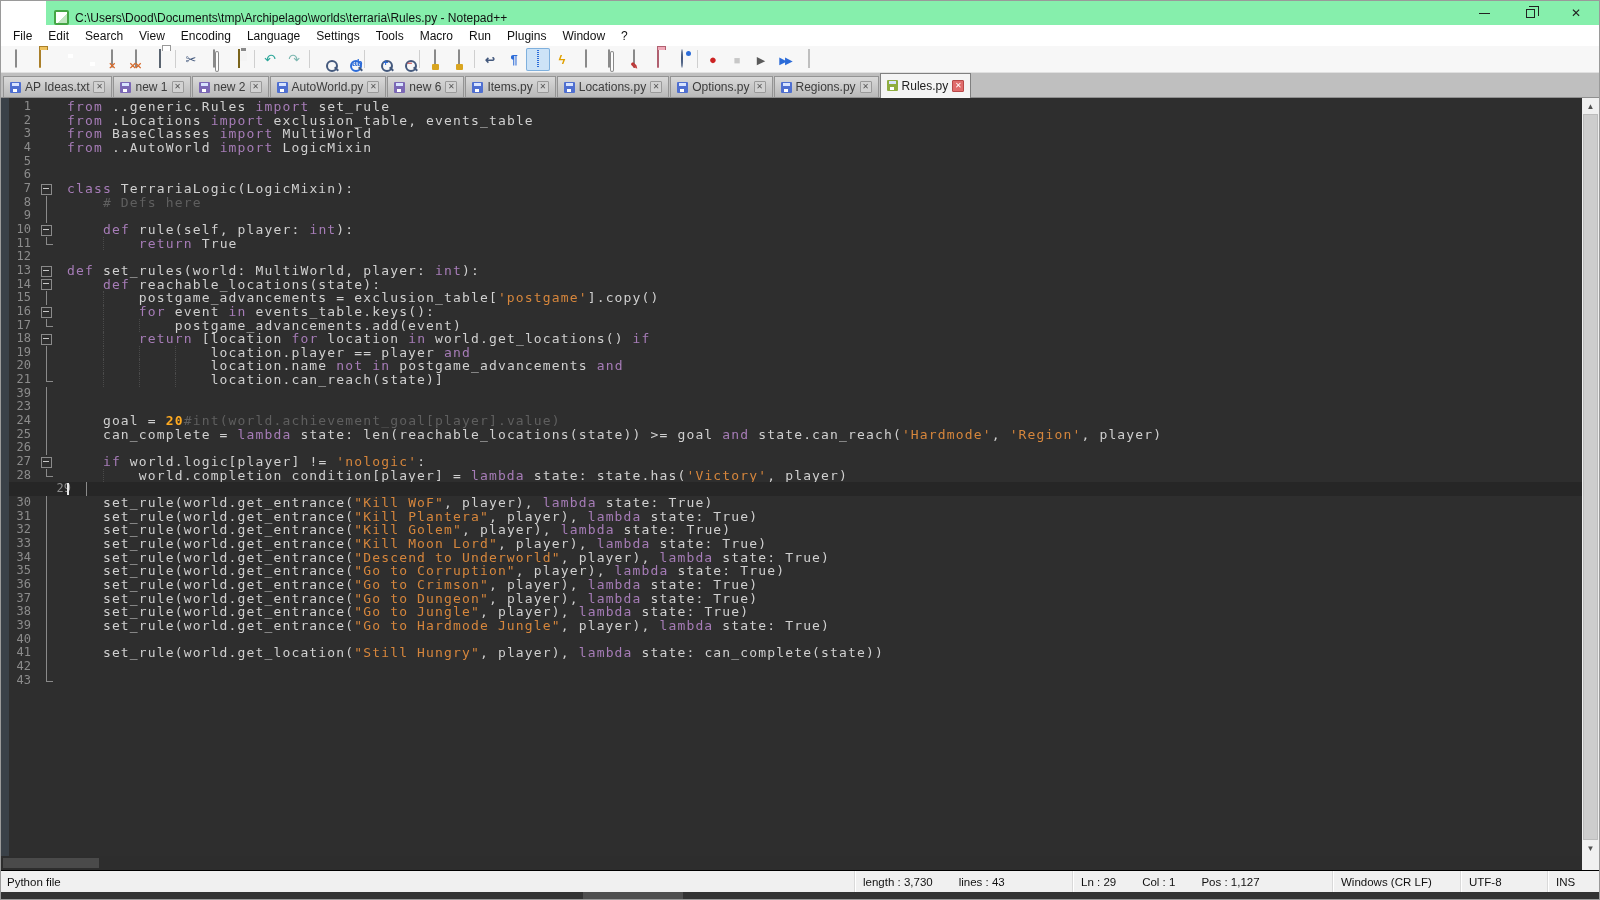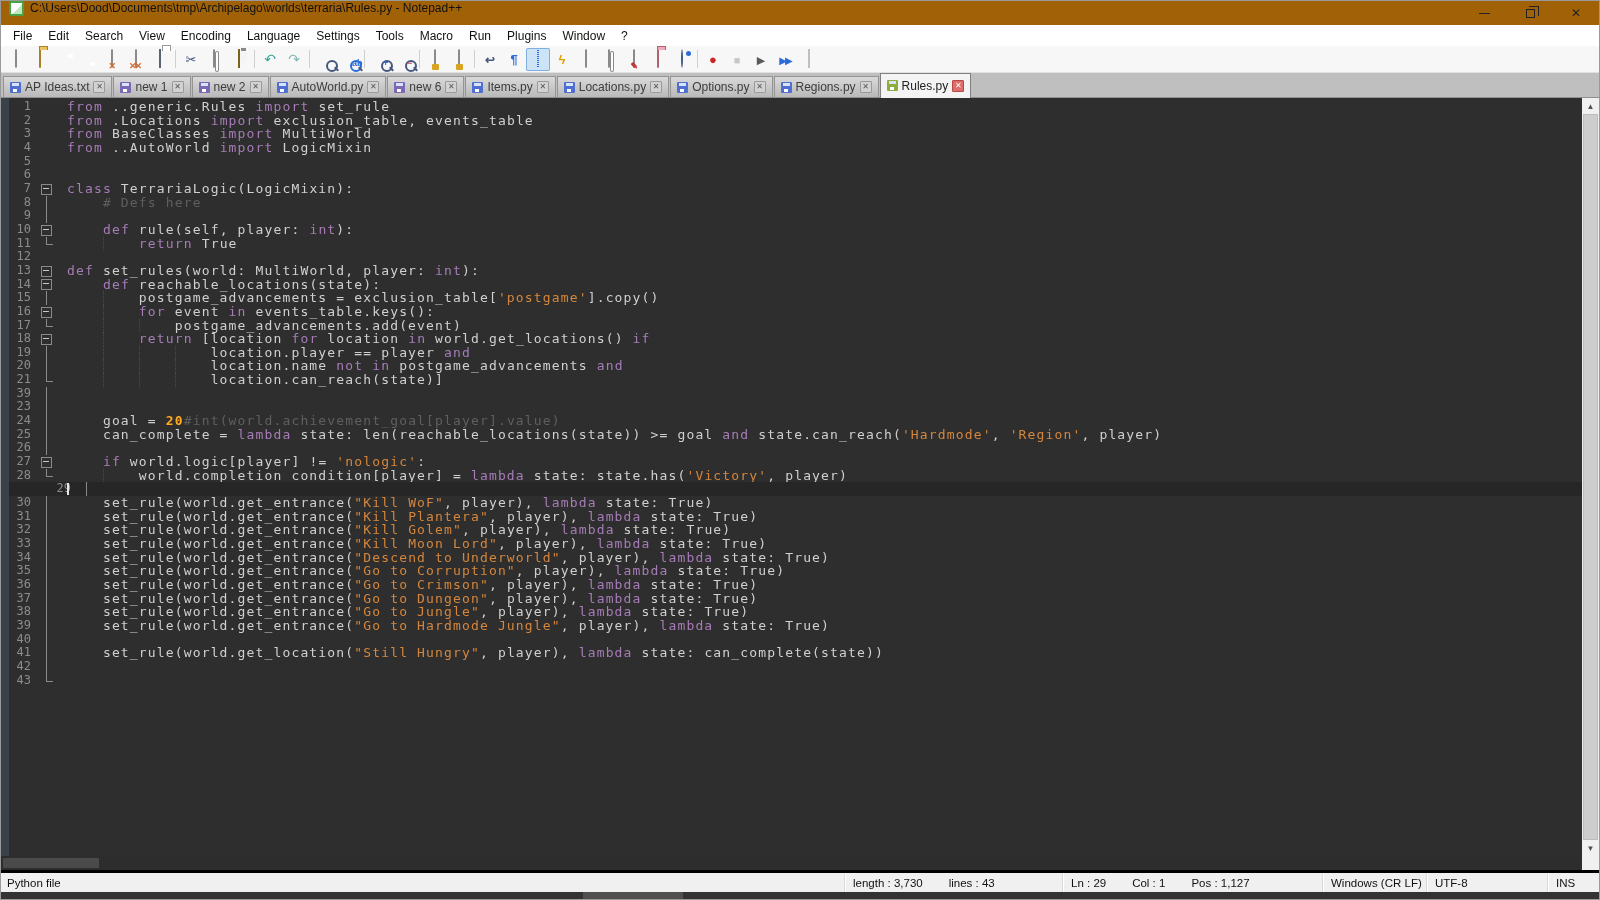--- a/index.html
+++ b/index.html
@@ -2,21 +2,21 @@
 <html style="--editor_bg: #2e2e2e; --current_line_bg: #262626; --gutter_text: #8c8c8c; --default_text: #d0d0d0; --keyword: #a67cb7; --string: #d6863c; --number: #ffaa20; --comment: #5f5f5f; --caret: #e8e8e8; --fold_mark: #8a8a8a; --bookmark_margin: #3a4148; --indent_guide: #4a4a4a;"><head>
 <meta charset="utf-8">
 <style>
   * { margin:0; padding:0; box-sizing:border-box; }
   html,body { width:1600px; height:900px; overflow:hidden; background:#fff;
     font-family:"Liberation Sans", sans-serif; }
   .win { width:1600px; height:900px; display:flex; flex-direction:column;
     border:1px solid #9a9a9a; background:#fff; }
 
   
-  .titlebar { height:24px; background:#a16207; display:flex; align-items:flex-start; flex:none; }
+  .titlebar { height:24px; background:#86efac; display:flex; align-items:flex-end; flex:none;margin-left:45px; }
   .app-ico { width:15px; height:15px; margin:0 6px 0 8px; border:2px solid #45a545;
     background:linear-gradient(135deg,#fff 55%,#bfe6bf 56%); border-radius:2px; }
   .title-text { font-size:12px; color:#111; white-space:nowrap; }
   .win-controls { margin-left:auto; display:flex; height:100%; }
   .wbtn { width:46px; display:flex; align-items:center; justify-content:center;
     font-size:12px; color:#222; cursor:default; }
   .mini-glyph { width:11px; border-top:1px solid #222; display:inline-block; }
   .rest-glyph { width:9px; height:9px; border:1px solid #222; position:relative; display:inline-block; }
   .rest-glyph::before { content:""; position:absolute; left:2px; top:-4px; width:9px; height:9px;
     border:1px solid #222; border-left:none; border-bottom:none; }
@@ -123,21 +123,21 @@
   .vscroll { width:17px; background:#f0f0f0; flex:none; display:flex; flex-direction:column; }
   .varrow { height:16px; display:flex; align-items:center; justify-content:center;
     color:#505050; font-size:8px; flex:none; }
   .vthumb { flex:1; background:#cdcdcd; border:1px solid #bcbcbc; margin:0 1px; }
   .hscroll-row { height:14px; display:flex; flex:none; }
   .hscroll { flex:1; background:#2d2d2d; position:relative; }
   .hthumb { position:absolute; left:2px; top:2px; bottom:2px; width:96px; background:#4a4a4a; }
   .scorner { width:17px; background:#f0f0f0; flex:none; }
 
   
-  .statusbar { height:22px; background:#f0f0f0; border-top:3px solid #000000; display:flex;
+  .statusbar { height:22px; background:#f0f0f0; border-top:1px solid #000000; display:flex;
     align-items:center; font-size:11.5px; color:#111; flex:none; }
   .sb-sec { height:100%; display:flex; align-items:center; padding-left:8px; gap:26px;
     border-left:1px solid #d9d9d9; box-shadow:inset 1px 0 0 #fff; white-space:nowrap; }
   .sb-sec:first-child { border-left:none; box-shadow:none; flex:1; padding-left:6px; }
   .bottom-strip { height:7px; background:#333; position:relative; flex:none; }
   .bottom-strip::before { content:""; position:absolute; left:582px; width:100px; top:0; bottom:0;
     background:#4f4f4f; }
 </style>
 </head>
 <body>
@@ -404,24 +404,24 @@
     </div>
     <div class="sb-sec" style="width:218px">
       <span>length : 3,730</span>
       <span>lines : 43</span>
     </div>
     <div class="sb-sec" style="width:260px">
       <span>Ln : 29</span>
       <span>Col : 1</span>
       <span>Pos : 1,127</span>
     </div>
-    <div class="sb-sec" style="width:104px">
+    <div class="sb-sec" style="width:128px">
       <span>Windows (CR LF)</span>
     </div>
-    <div class="sb-sec" style="width:121px">
+    <div class="sb-sec" style="width:87px">
       <span>UTF-8</span>
     </div>
     <div class="sb-sec" style="width:52px">
       <span>INS</span>
     </div>
   </div>
 
   <div class="bottom-strip"></div>
 </div>
 

